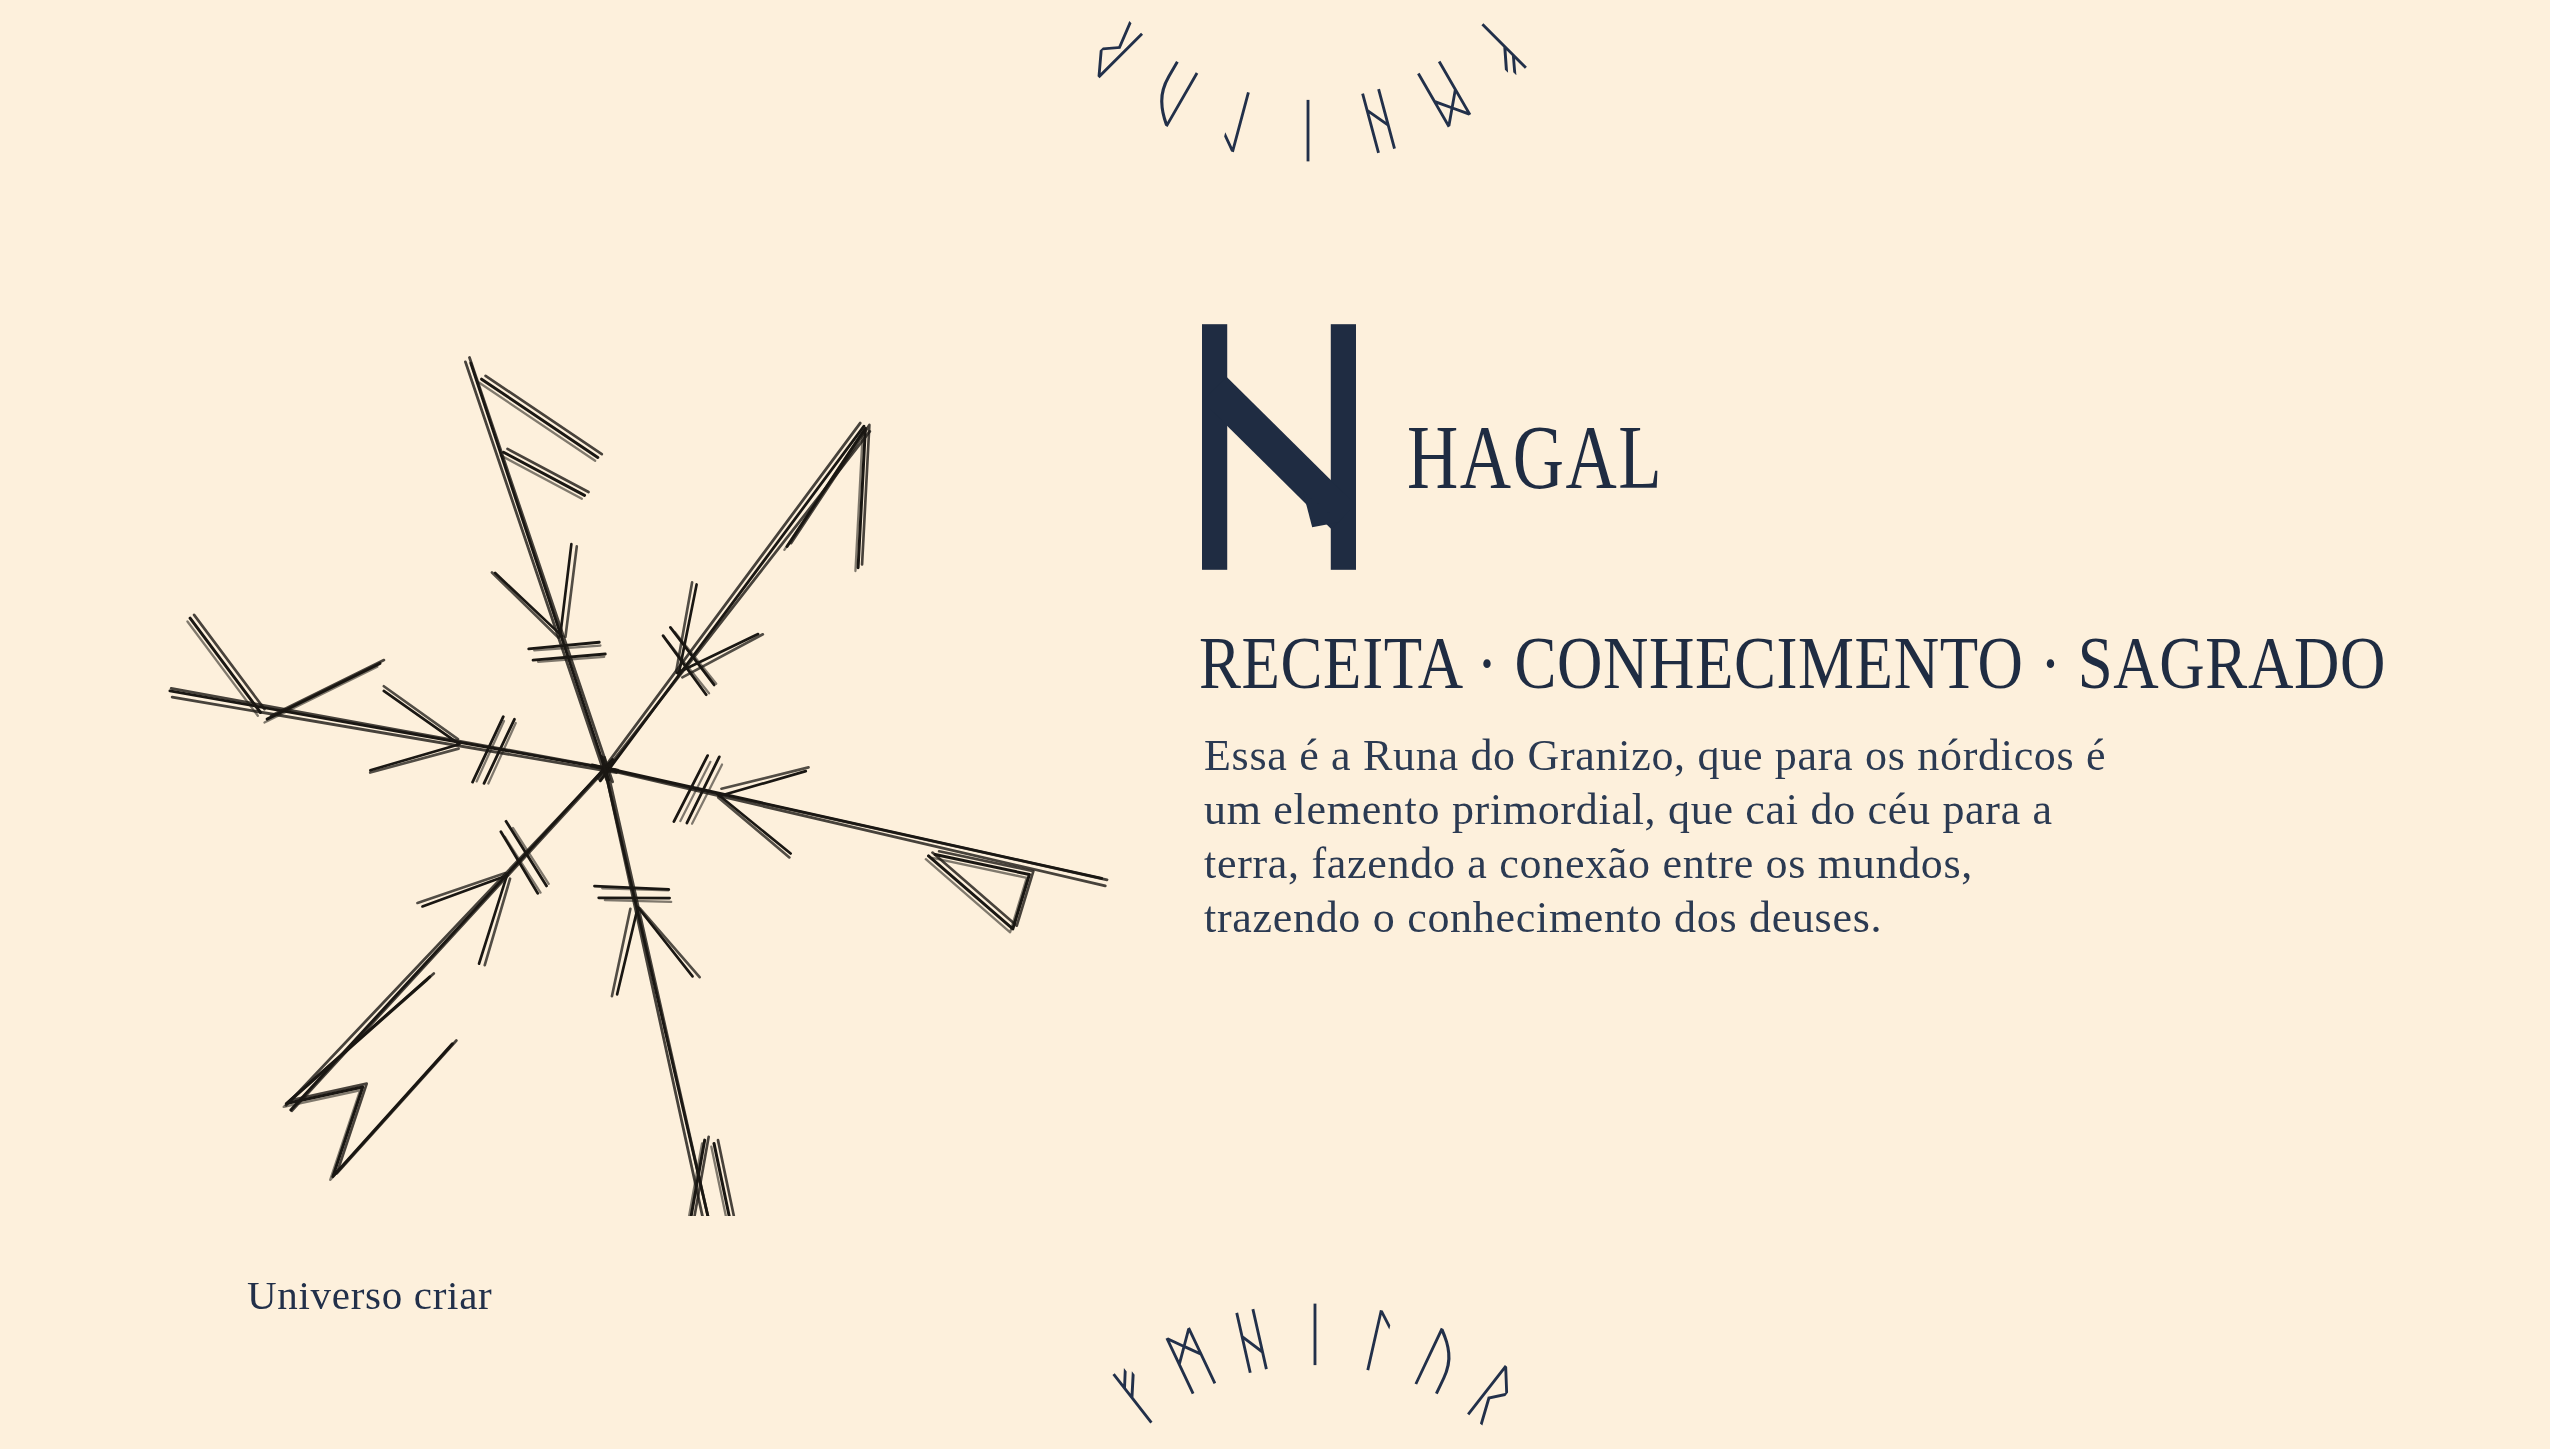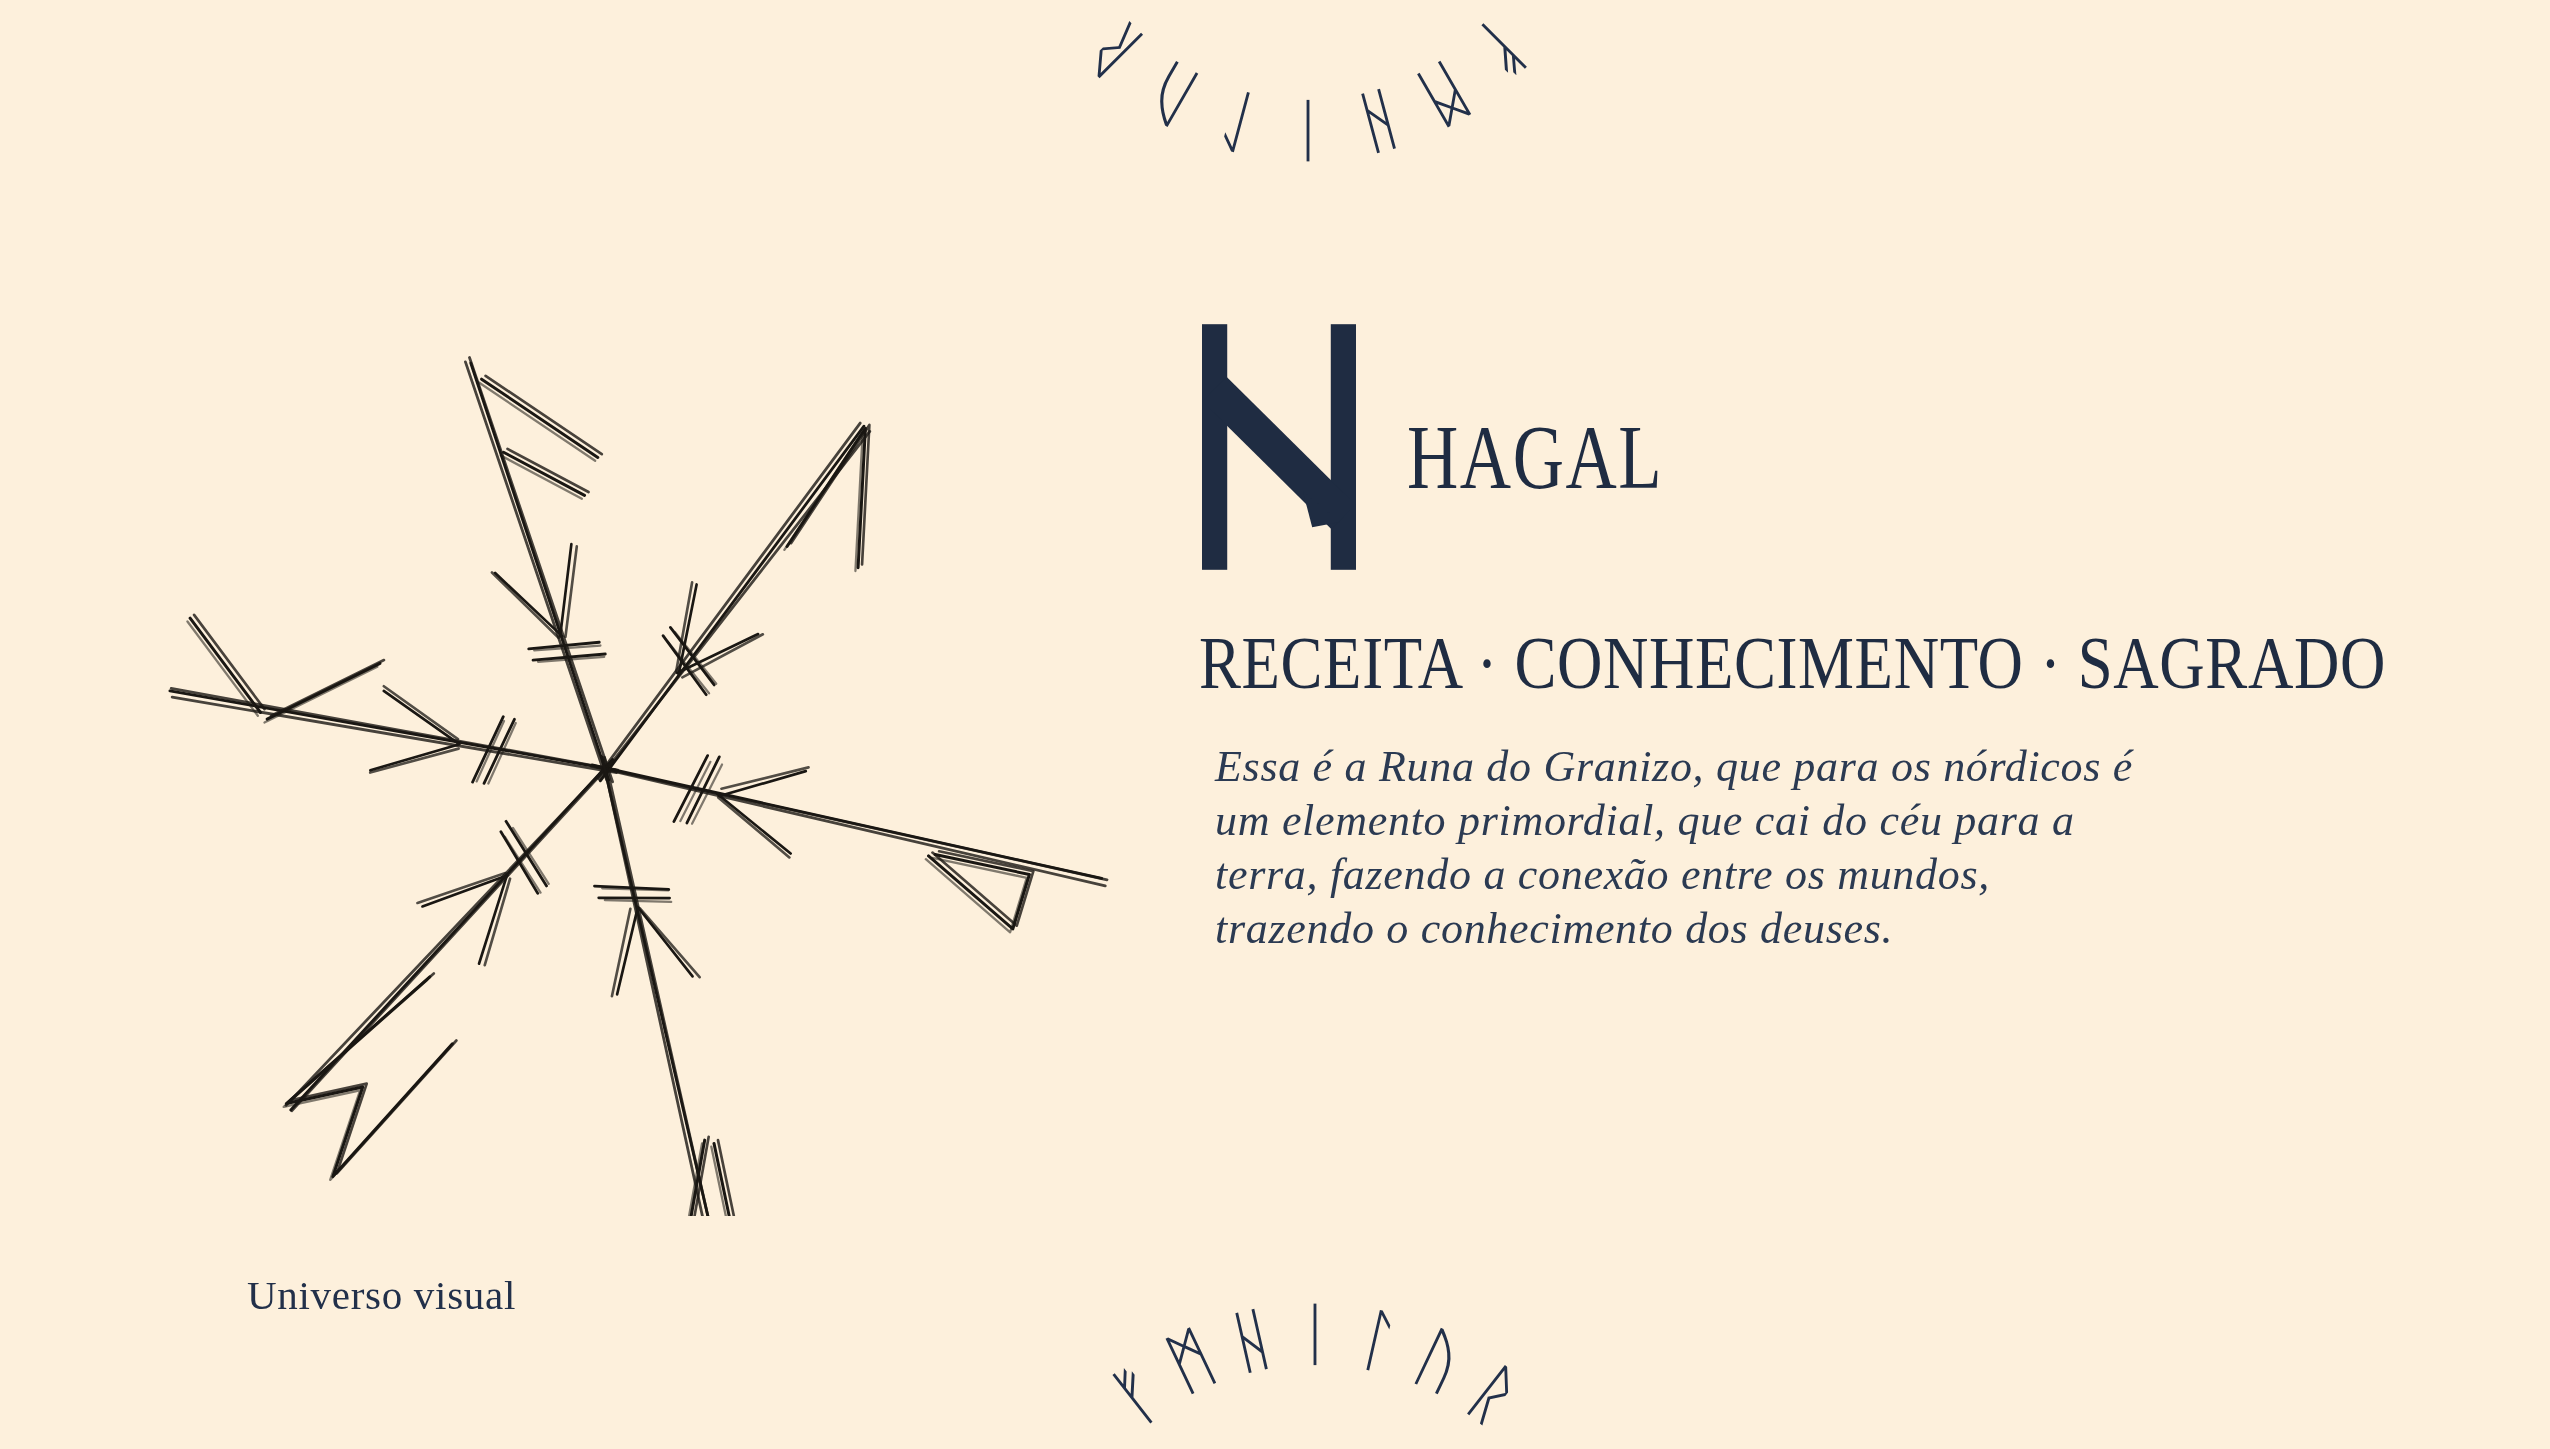--- a/index.html
+++ b/index.html
@@ -27,23 +27,23 @@
     white-space:nowrap;font-weight:400;margin:0;
   }
   .keywords{
     position:absolute;left:1199px;top:626px;
     font-size:74px;line-height:1;letter-spacing:0.7px;
     color:#1f2c42;
     transform:scaleX(.85);transform-origin:left top;
     white-space:nowrap;
   }
   .para{
-    position:absolute;left:1204px;margin:11px;
+    position:absolute;left:1204px;margin:0;
     font-size:44px;line-height:54px;letter-spacing:0.7px;
-    color:#2b3a52;white-space:nowrap;font-style:italic;
+    color:#2b3a52;white-space:nowrap;
   }
   .p1{top:729px;}
   .p2{top:996px;}
   .footer-label{
     position:absolute;left:247px;top:1271px;
     font-size:41px;line-height:1.2;color:#22304a;letter-spacing:0.7px;
   }
   .rg{
     position:absolute;
     font-family:"DejaVu Sans", sans-serif;
@@ -160,21 +160,21 @@
       <polygon points="152,252 208,298 166,306" fill="#1f2c42"></polygon>
     </svg>
   </div>
 
   <h1 class="title">HAGAL</h1>
 
   <div class="keywords">RECEITA · CONHECIMENTO · SAGRADO</div>
 
   <p class="para p1">Essa é a Runa do Granizo, que para os nórdicos é<br>um elemento primordial, que cai do céu para a<br>terra, fazendo a conexão entre os mundos,<br>trazendo o conhecimento dos deuses.</p>
 
-  <div class="footer-label">Universo visual</div>
+  <div class="footer-label">Universo criar</div>
 
   <div id="arcTop">
       <span class="rg" style="left: 1115px; top: 50px; transform: translate(-50%, -50%) rotate(225deg);">ᚱ</span>
       <span class="rg" style="left: 1172px; top: 94px; transform: translate(-50%, -50%) rotate(210deg);">ᚢ</span>
       <span class="rg" style="left: 1237px; top: 121px; transform: translate(-50%, -50%) rotate(195deg);">ᛚ</span>
       <span class="rg" style="left: 1308px; top: 130px; transform: translate(-50%, -50%) rotate(180deg);">ᛁ</span>
       <span class="rg" style="left: 1378px; top: 121px; transform: translate(-50%, -50%) rotate(165deg);">ᚺ</span>
       <span class="rg" style="left: 1444px; top: 94px; transform: translate(-50%, -50%) rotate(150deg);">ᛗ</span>
       <span class="rg" style="left: 1500px; top: 50px; transform: translate(-50%, -50%) rotate(135deg);">ᚠ</span>
     </div>

